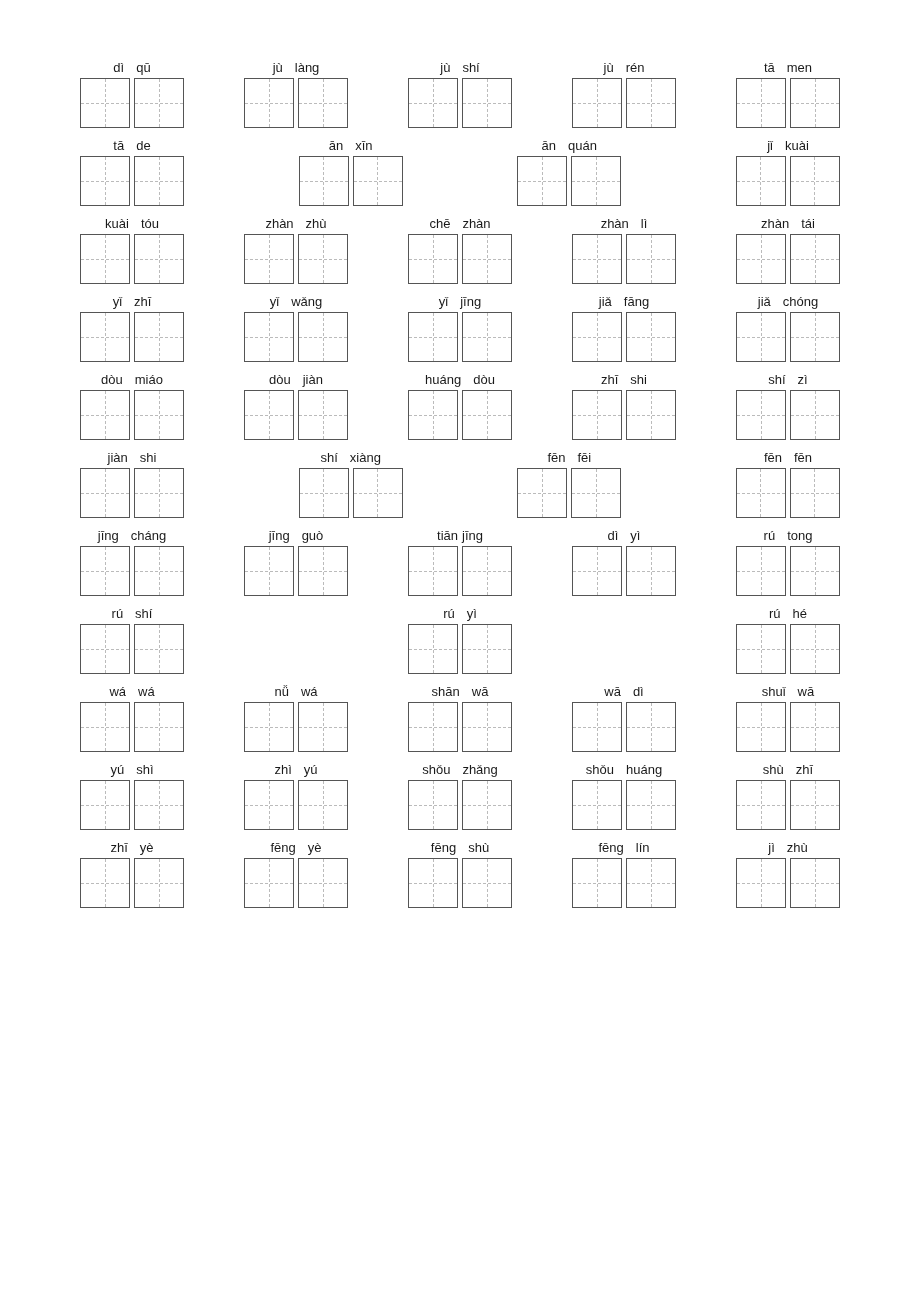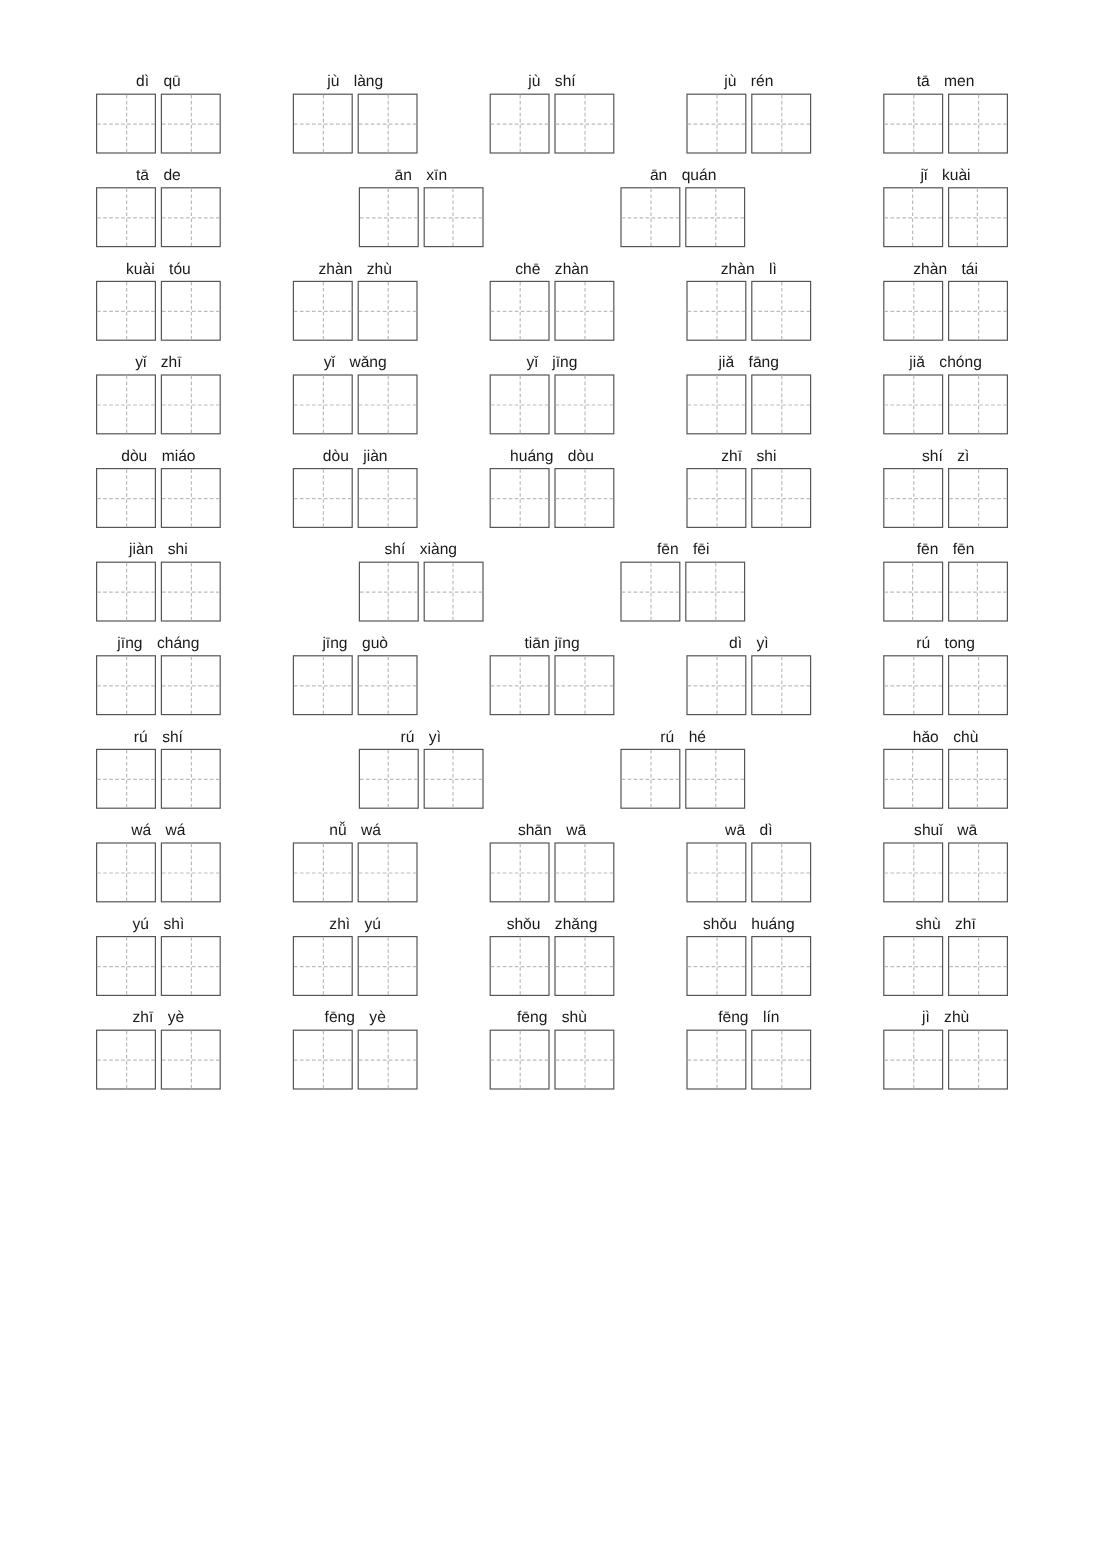--- a/index.html
+++ b/index.html
@@ -611,36 +611,20 @@
             <div style="width: 50px; height: 50px; border: 1.2px solid rgb(85, 85, 85); position: relative; background: rgb(255, 255, 255); flex-shrink: 0;">
               <div style="position: absolute; top: calc(50% - 0.5px); left: 0px; right: 0px; border-top: 1px dashed rgb(187, 187, 187);"></div>
               <div style="position: absolute; left: calc(50% - 0.5px); top: 0px; bottom: 0px; border-left: 1px dashed rgb(187, 187, 187);"></div>
             </div>
             <div style="width: 50px; height: 50px; border: 1.2px solid rgb(85, 85, 85); position: relative; background: rgb(255, 255, 255); flex-shrink: 0;">
               <div style="position: absolute; top: calc(50% - 0.5px); left: 0px; right: 0px; border-top: 1px dashed rgb(187, 187, 187);"></div>
               <div style="position: absolute; left: calc(50% - 0.5px); top: 0px; bottom: 0px; border-left: 1px dashed rgb(187, 187, 187);"></div>
             </div>
           </div>
         </div>
-        <div style="display: flex; flex-direction: column; align-items: flex-start;">
-          <div style="display: flex; flex-direction: row; gap: 12px; font-size: 13px; margin-bottom: 3px; color: rgb(26, 26, 26); font-family: Arial, sans-serif; justify-content: center; width: 100%;">
-            <span>hǎo</span>
-            <span>chù</span>
-          </div>
-          <div style="display: flex; flex-direction: row; gap: 4px;">
-            <div style="width: 50px; height: 50px; border: 1.2px solid rgb(85, 85, 85); position: relative; background: rgb(255, 255, 255); flex-shrink: 0;">
-              <div style="position: absolute; top: calc(50% - 0.5px); left: 0px; right: 0px; border-top: 1px dashed rgb(187, 187, 187);"></div>
-              <div style="position: absolute; left: calc(50% - 0.5px); top: 0px; bottom: 0px; border-left: 1px dashed rgb(187, 187, 187);"></div>
-            </div>
-            <div style="width: 50px; height: 50px; border: 1.2px solid rgb(85, 85, 85); position: relative; background: rgb(255, 255, 255); flex-shrink: 0;">
-              <div style="position: absolute; top: calc(50% - 0.5px); left: 0px; right: 0px; border-top: 1px dashed rgb(187, 187, 187);"></div>
-              <div style="position: absolute; left: calc(50% - 0.5px); top: 0px; bottom: 0px; border-left: 1px dashed rgb(187, 187, 187);"></div>
-            </div>
-          </div>
-        </div>
       </div>
       <div style="display: flex; flex-direction: row; justify-content: space-between; align-items: flex-start; margin-bottom: 10px;">
         <div style="display: flex; flex-direction: column; align-items: flex-start;">
           <div style="display: flex; flex-direction: row; gap: 12px; font-size: 13px; margin-bottom: 3px; color: rgb(26, 26, 26); font-family: Arial, sans-serif; justify-content: center; width: 100%;">
             <span>wá</span>
             <span>wá</span>
           </div>
           <div style="display: flex; flex-direction: row; gap: 4px;">
             <div style="width: 50px; height: 50px; border: 1.2px solid rgb(85, 85, 85); position: relative; background: rgb(255, 255, 255); flex-shrink: 0;">
               <div style="position: absolute; top: calc(50% - 0.5px); left: 0px; right: 0px; border-top: 1px dashed rgb(187, 187, 187);"></div>

